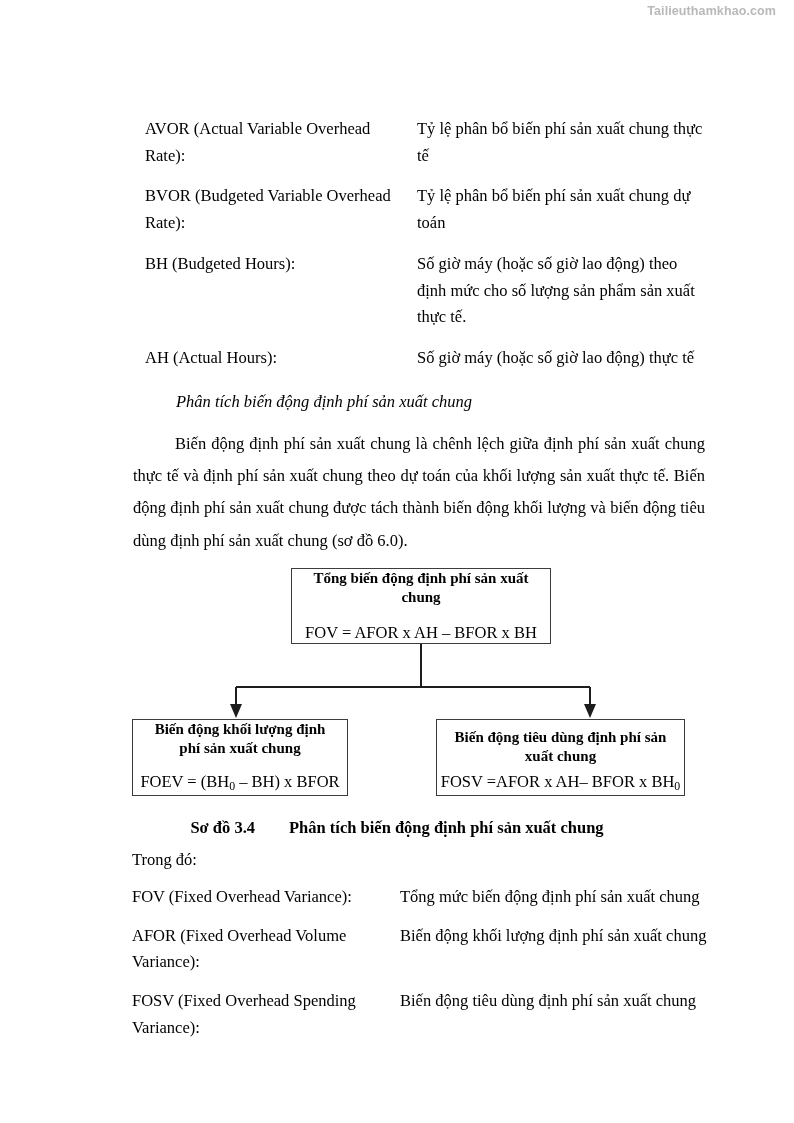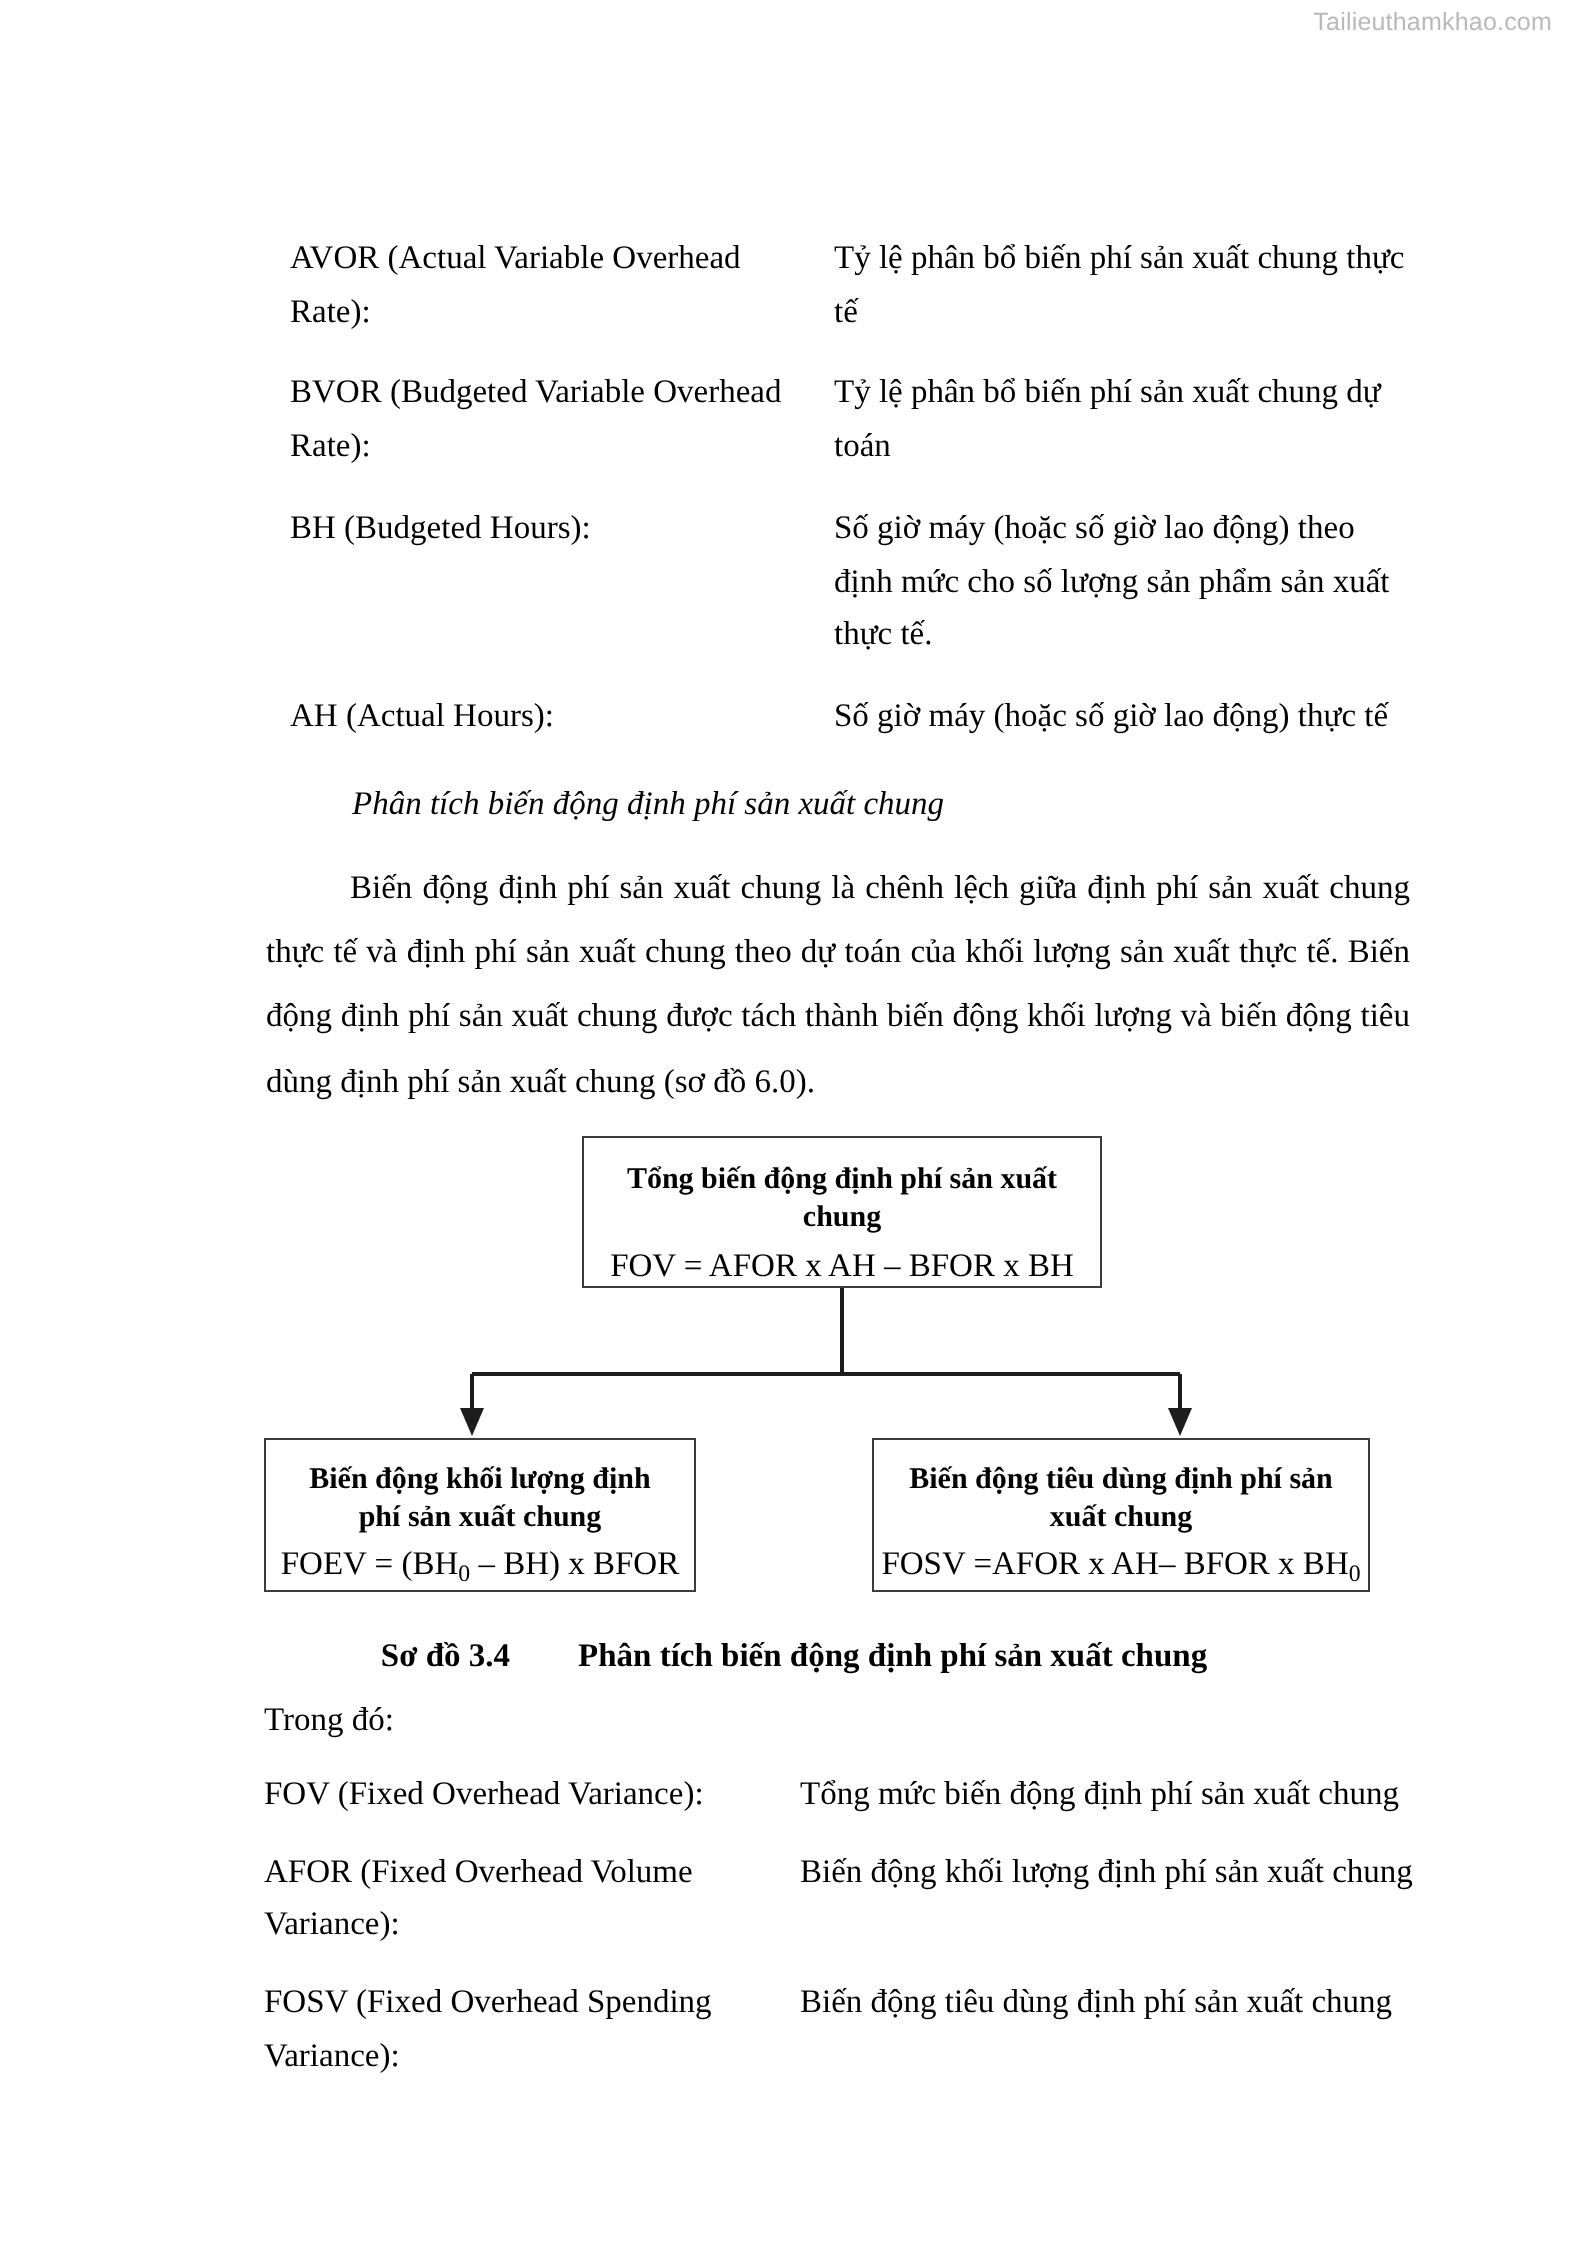--- a/index.html
+++ b/index.html
@@ -22,20 +22,21 @@
   }
   .watermark {
     position: absolute;
     top: 4px;
     right: 18px;
     font-family: "Liberation Sans", "DejaVu Sans", sans-serif;
     font-size: 12.5px;
     color: #b9b9b9;
     letter-spacing: 0.1px;
     white-space: nowrap;
+    font-weight: bold;
   }
   .page-number {
     position: absolute;
     top: 44px;
     left: 0;
     width: 794px;
     text-align: center;
     font-size: 17px;
   }
 
@@ -105,21 +106,21 @@
     pointer-events: none;
   }
   .node {
     position: absolute;
     border: 1.4px solid #3c3c3c;
     box-sizing: border-box;
     background: #ffffff;
     text-align: center;
     display: flex;
     flex-direction: column;
-    justify-content: flex-end;
+    justify-content: space-between;
     align-items: center;
   }
   .node-title {
     font-weight: bold;
     font-size: 15px;
     line-height: 1.28;
     padding: 0 10px;
   }
   .node-formula {
     font-size: 16.5px;

